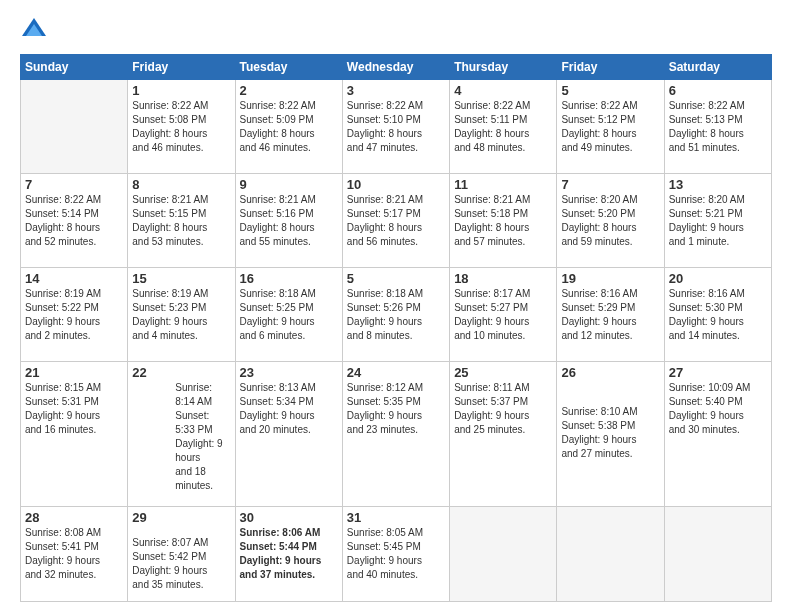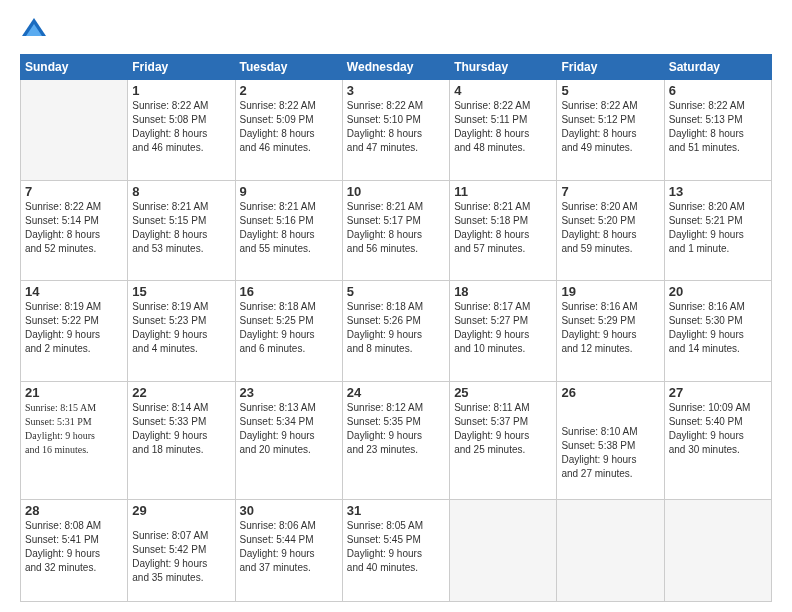--- a/index.html
+++ b/index.html
@@ -283,28 +283,28 @@
             <span class="day-num">20</span>
             <div class="day-info" style="white-space: pre-line;">Sunrise: 8:16 AM
 Sunset: 5:30 PM
 Daylight: 9 hours
 and 14 minutes.</div>
           </td>
         </tr>
         <tr>
           <td>
             <span class="day-num">21</span>
-            <div class="day-info" style="white-space: pre-line; font-family: Liberation Serif, serif;">Sunrise: 8:15 AM
+            <div class="day-info" style="white-space: pre-line;">Sunrise: 8:15 AM
 Sunset: 5:31 PM
 Daylight: 9 hours
 and 16 minutes.</div>
           </td>
           <td>
             <span class="day-num">22</span>
-            <div class="day-info" style="white-space: pre-line;">Sunrise: 8:14 AM
+            <div class="day-info" style="white-space: pre-line; margin-left: 43px;">Sunrise: 8:14 AM
 Sunset: 5:33 PM
 Daylight: 9 hours
 and 18 minutes.</div>
           </td>
           <td>
             <span class="day-num">23</span>
             <div class="day-info" style="white-space: pre-line;">Sunrise: 8:13 AM
 Sunset: 5:34 PM
 Daylight: 9 hours
 and 20 minutes.</div>
@@ -348,21 +348,21 @@
           </td>
           <td>
             <span class="day-num">29</span>
             <div class="day-info" style="white-space: pre-line; margin-top: 11px;">Sunrise: 8:07 AM
 Sunset: 5:42 PM
 Daylight: 9 hours
 and 35 minutes.</div>
           </td>
           <td>
             <span class="day-num">30</span>
-            <div class="day-info" style="white-space: pre-line;">Sunrise: 8:06 AM
+            <div class="day-info" style="white-space: pre-line; font-weight: bold;">Sunrise: 8:06 AM
 Sunset: 5:44 PM
 Daylight: 9 hours
 and 37 minutes.</div>
           </td>
           <td>
             <span class="day-num">31</span>
             <div class="day-info" style="white-space: pre-line;">Sunrise: 8:05 AM
 Sunset: 5:45 PM
 Daylight: 9 hours
 and 40 minutes.</div>

